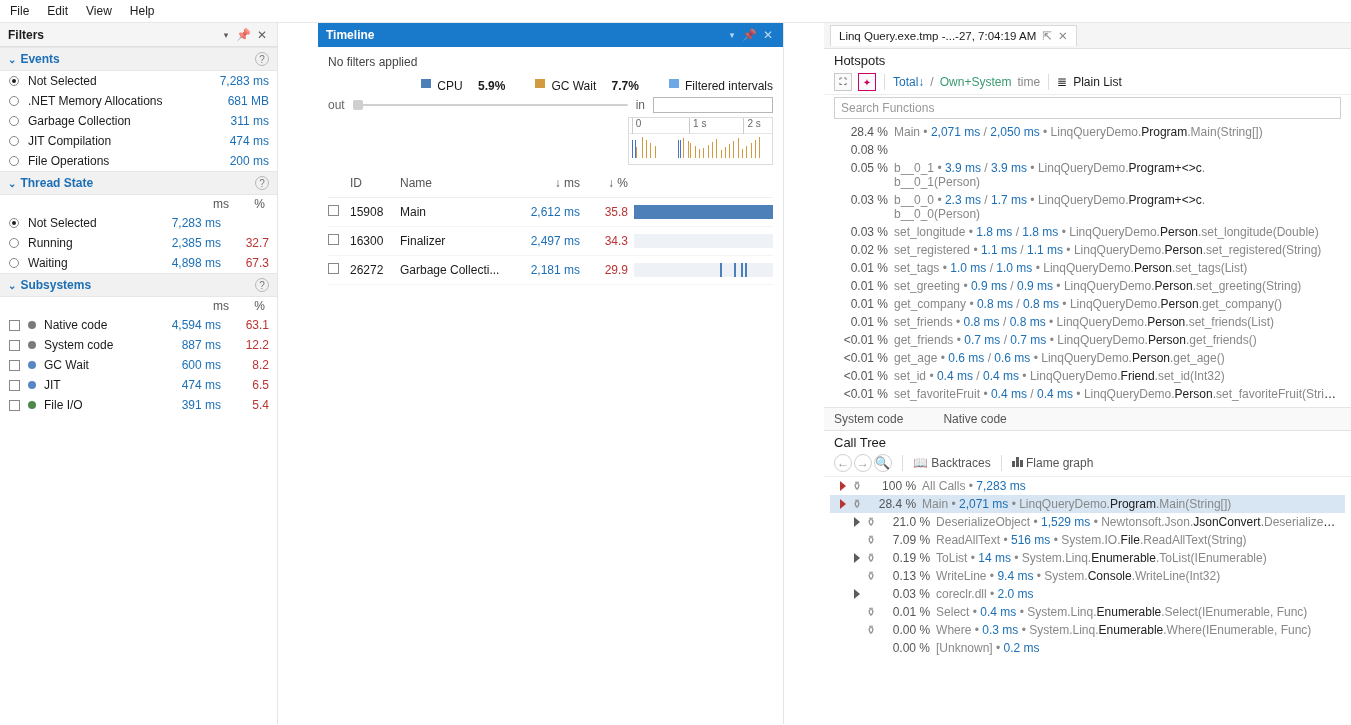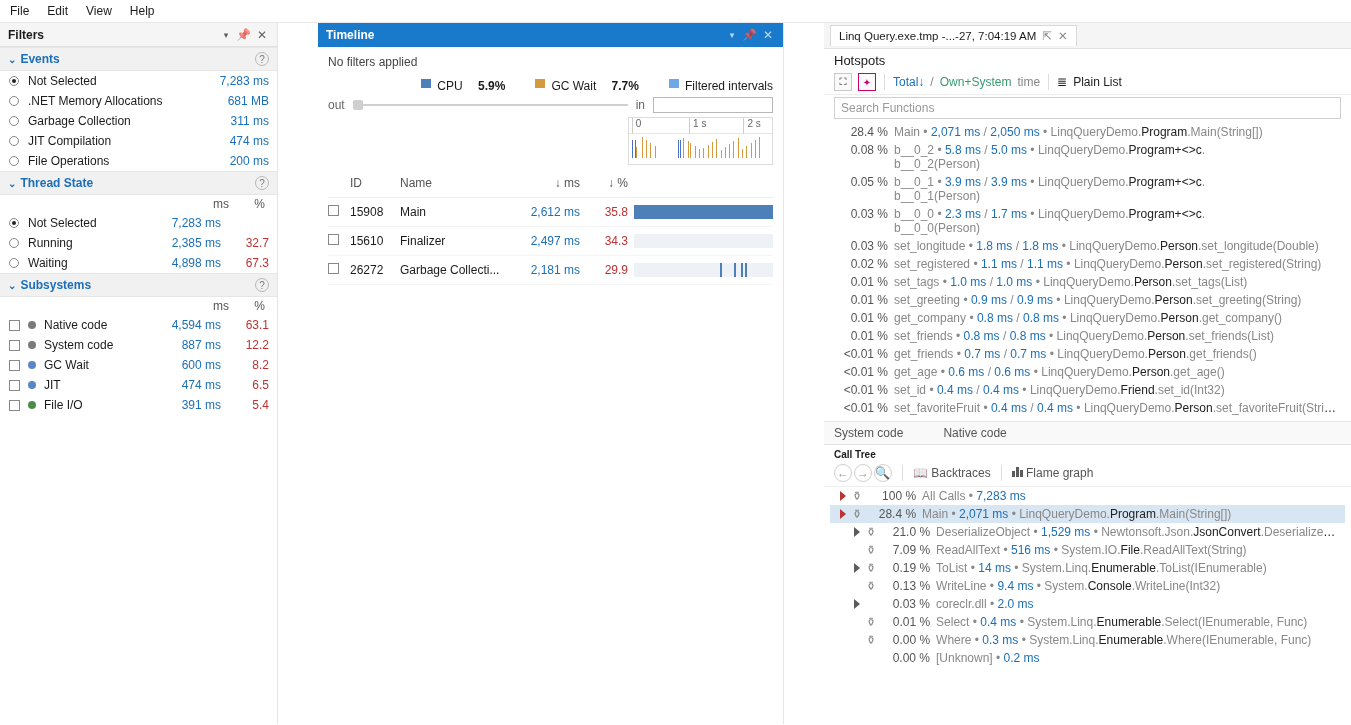--- a/index.html
+++ b/index.html
@@ -75,21 +75,21 @@
 .hotspots-list{flex:0 0 auto;padding:0 10px 4px 10px;overflow:auto;}
 .hs-row{display:flex;align-items:baseline;gap:6px;padding:2px 0;white-space:nowrap;}
 .hs-pct{width:54px;text-align:right;color:#555;}
 .hs-text{flex:1;overflow:hidden;text-overflow:ellipsis;}
 .blue{color:#1c6fb6;}
 .grey{color:#888;}
 .dot{color:#888;}
 .qual-pre{color:#888;}
 .qual-strong{color:#222;font-weight:400;}
 .legend2{display:flex;gap:40px;padding:4px 10px;border-top:1px solid #e5e5e5;background:#f9f9f9;color:#555;}
-.calltree-title{padding:4px 4px 2px 10px;font-size:10px;border-top:1px solid #e2e2e2;font-weight:bold;}
+.calltree-title{padding:4px 4px 2px 10px;font-size:13px;border-top:1px solid #e2e2e2;}
 .ct-toolbar{display:flex;align-items:center;gap:8px;padding:2px 10px 4px 10px;border-bottom:1px solid #eee;color:#555;}
 .ct-toolbar .nav{display:flex;gap:2px;}
 .circ-btn{width:18px;height:18px;border:1px solid #d0d0d0;border-radius:50%;display:inline-flex;align-items:center;justify-content:center;color:#999;}
 .ct-list{flex:1;overflow:auto;padding:0 6px;}
 .ct-row{display:flex;align-items:center;gap:6px;padding:2px 4px;white-space:nowrap;}
 .ct-row.sel{background:#d8e6f3;}
 .ct-indent{display:inline-block;}
 .tri{display:inline-block;width:0;height:0;border-style:solid;}
 .tri.right{border-width:5px 0 5px 6px;border-color:transparent transparent transparent #5b5b5b;}
 .tri.rightred{border-width:5px 0 5px 6px;border-color:transparent transparent transparent #b33;}
@@ -342,21 +342,21 @@
   <span class="tl-col-id">15908</span>
   <span class="tl-col-name">Main</span>
   <span class="tl-col-ms">2,612 ms</span>
   <span class="tl-col-pct">35.8</span>
   <span class="tl-col-vis">
               <span class="tl-vis-bar" style="left:0;right:0;"></span>
             </span>
           </div>
           <div class="tl-row">
             <span class="tl-col-chk"><span class="checkbox"></span></span>
-  <span class="tl-col-id">15610</span>
+  <span class="tl-col-id">16300</span>
   <span class="tl-col-name">Finalizer</span>
   <span class="tl-col-ms">2,497 ms</span>
   <span class="tl-col-pct">34.3</span>
   <span class="tl-col-vis">
               <span class="tl-vis-light"></span>
             </span>
           </div>
           <div class="tl-row">
             <span class="tl-col-chk"><span class="checkbox"></span></span>
   <span class="tl-col-id">26272</span>
@@ -403,25 +403,20 @@
         <div class="hs-row">
           <span class="hs-pct">28.4 %</span>
   <span class="hs-text">
     <span class="grey">Main</span> <span class="dot">•</span>
     <span class="blue">2,071 ms</span> <span class="grey">/</span> <span class="blue">2,050 ms</span>
     <span class="dot">•</span> <span class="qual-pre">LinqQueryDemo.</span><span class="qual-strong">Program</span><span class="qual-pre">.Main(String[])</span>
   </span>
         </div>
         <div class="hs-row">
           <span class="hs-pct">0.08 %</span>
-  <span class="hs-text">
-    <span class="grey"><main>b__0_2 <span class="dot">•</span>
-    <span class="blue">5.8 ms</span> <span class="grey">/</span> <span class="blue">5.0 ms</span>
-    <span class="dot">•</span> <span class="qual-pre">LinqQueryDemo.</span><span class="qual-strong">Program+&lt;&gt;c</span><span class="qual-pre">.<main>b__0_2(Person)
-  </main></span></main></span></span>
         </div>
         <div class="hs-row">
           <span class="hs-pct">0.05 %</span>
   <span class="hs-text">
     <span class="grey"><main>b__0_1 <span class="dot">•</span>
     <span class="blue">3.9 ms</span> <span class="grey">/</span> <span class="blue">3.9 ms</span>
     <span class="dot">•</span> <span class="qual-pre">LinqQueryDemo.</span><span class="qual-strong">Program+&lt;&gt;c</span><span class="qual-pre">.<main>b__0_1(Person)
   </main></span></main></span></span>
         </div>
         <div class="hs-row">

